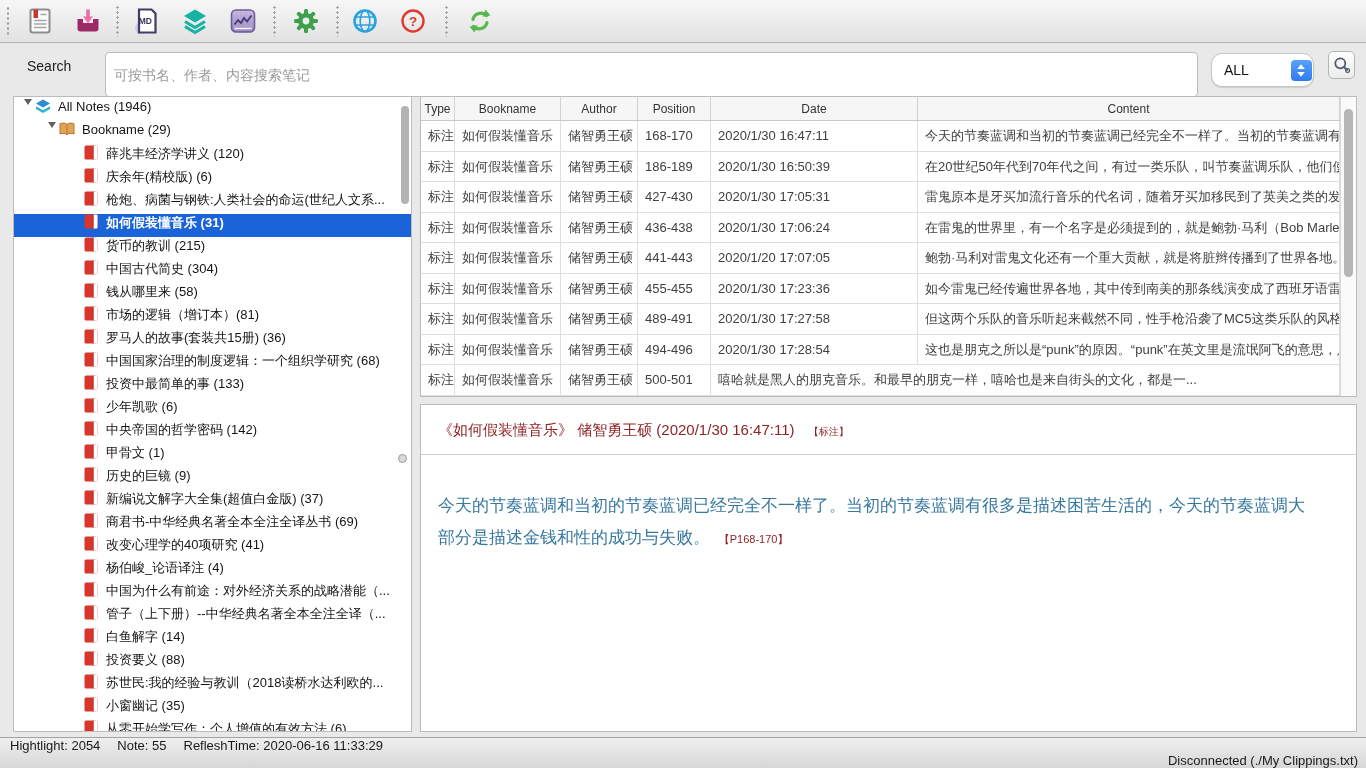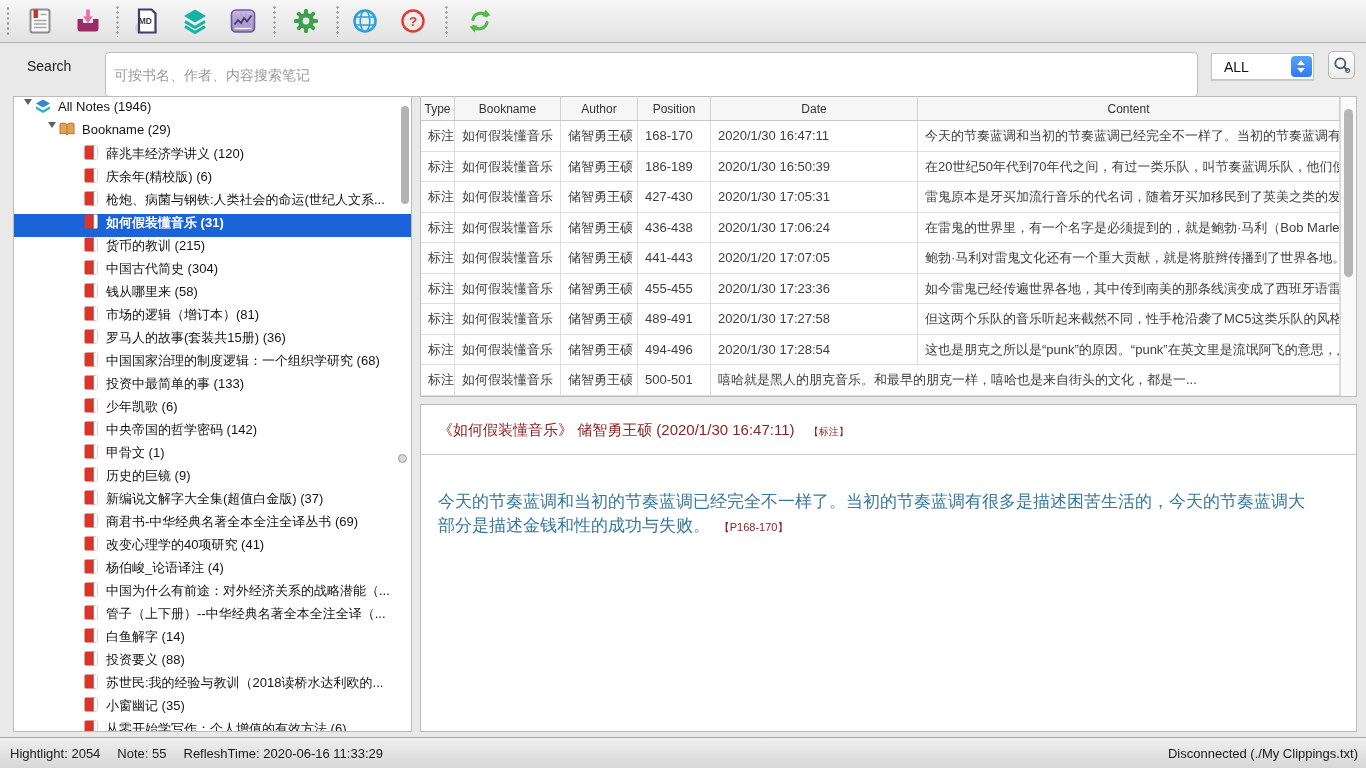--- a/index.html
+++ b/index.html
@@ -36,22 +36,22 @@
   
   .search-row { position:absolute; left:0; top:43px; width:1366px; height:47px; }
   .search-label { position:absolute; left:27px; top:15px; font-size:14px; color:#1b1b1b; }
   .search-input {
     position:absolute; left:105px; top:9px; width:1093px; height:45px;
     border:1px solid #bdbdbd; border-radius:4px; background:#fff;
     font-size:14px; padding:0 8px; color:#222; font-family:inherit;
   }
   .search-input::placeholder { color:#9b9b9b; }
   .popup {
-    position:absolute; left:1211px; top:10px; width:103px; height:27px;
-    background:#fff; border:1px solid #c6c6c6; border-radius:0;
+    position:absolute; left:1211px; top:10px; width:103px; height:34px;
+    background:#fff; border:1px solid #c6c6c6; border-radius:11px;
     box-shadow:0 1px 1px rgba(0,0,0,.12);
     display:flex; align-items:center; cursor:pointer;
   }
   .popup-label { flex:1; padding-left:12px; font-size:14px; color:#111; }
   .popup-cap {
     width:21px; height:21px; margin-right:1.5px; border-radius:4px;
     background:linear-gradient(#5aa2f7,#2e7bf0);
     display:flex; align-items:center; justify-content:center;
   }
   .search-go {
@@ -105,31 +105,31 @@
     background:#b5b5b5; border-radius:5px; }
 
   
   .detail-panel {
     position:absolute; left:420px; top:404px; width:937px; height:328px;
     background:#fff; border:1px solid #bcbcbc; overflow:hidden;
   }
   .detail-title { margin:16px 20px 0 17px; font-size:15px; color:#8e2424; }
   .detail-tag { font-size:10px; color:#8e2424; margin-left:10px; }
   .detail-rule { border:none; border-top:1px solid #cfcfcf; margin-top:14px; }
-  .detail-body { margin:35px 45px 0 17px; font-size:17px; line-height:24px; color:#37789f; }
+  .detail-body { margin:35px 45px 0 17px; font-size:17px; line-height:32px; color:#37789f; }
   .pos-tag { font-size:11px; color:#8e2424; margin-left:4px; }
 
   .splitter-dot { position:absolute; left:398px; top:454px; width:9px; height:9px;
     border-radius:50%; background:#d9d9d9; border:1px solid #9a9a9a; cursor:row-resize; }
 
   
   .statusbar {
     position:absolute; left:0; top:737px; width:1366px; height:31px;
     background:linear-gradient(#efefef,#d7d7d7); border-top:1px solid #a3a3a3;
-    display:flex; align-items:center; font-size:13px; color:#1a1a1a;
+    display:flex; font-size:13px; color:#1a1a1a;flex-direction:column;
   }
   .status-left { display:flex; gap:17px; margin-left:10px; }
   .status-right { margin-left:auto; margin-right:8px; }
 </style>
 </head>
 <body>
 
 <div class="window">
 
   <div class="toolbar">

